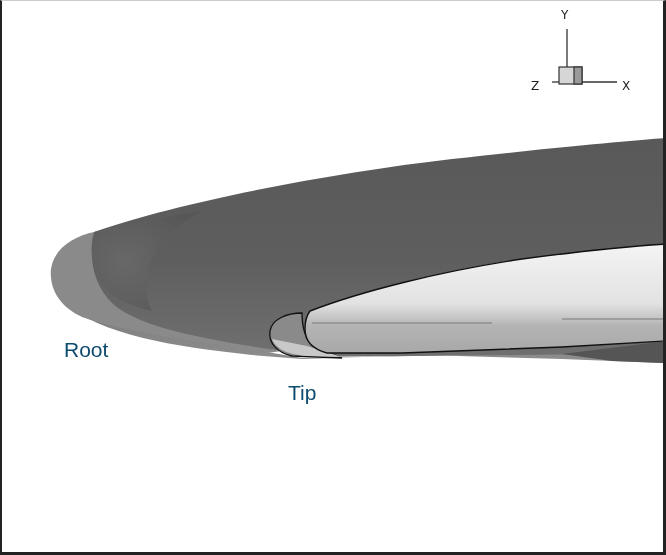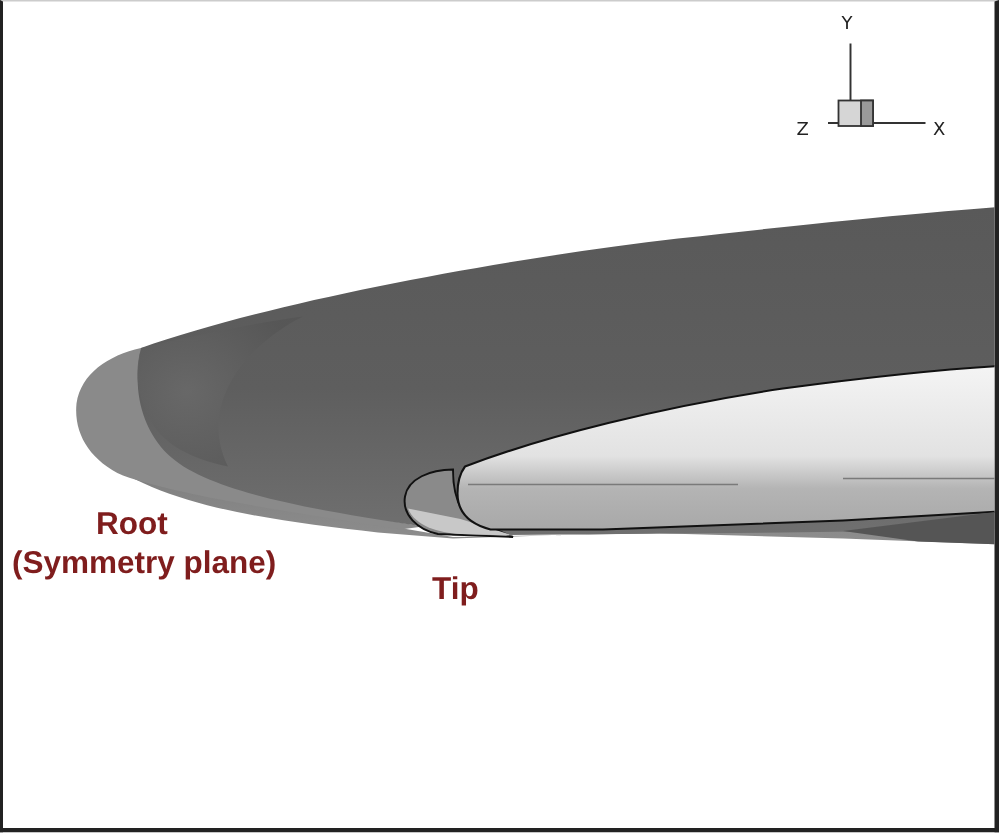--- a/index.html
+++ b/index.html
@@ -11,22 +11,22 @@
     border-left: 2px solid #222222;
     border-right: 3px solid #222222;
     border-bottom: 3px solid #222222;
     border-top: 1px solid #cccccc;
     overflow: hidden;
     font-family: "Liberation Sans", "DejaVu Sans", sans-serif;
   }
   svg.scene { position: absolute; left: 0; top: 0; }
   .label {
     position: absolute;
-    font-weight: bold;
-    color: #7f1d1d;
+    font-weight: normal;
+    color: #0c4a6e;
     font-size: 21px;
     line-height: 24px;
     white-space: nowrap;
   }
   #label-root { left: 62px; top: 337px; }
   #label-root-sub { left: 6px; top: 363px; }
   #label-tip { left: 286px; top: 380px; }
   .axis-label {
     position: absolute;
     font-size: 12px;
@@ -89,15 +89,14 @@
       <rect x="557" y="66" width="23" height="17" fill="#d6d6d6" stroke="#333" stroke-width="1.2"></rect>
       <rect x="572" y="66" width="8" height="17" fill="#9a9a9a" stroke="#333" stroke-width="1.2"></rect>
     </g>
   </svg>
 
   <div class="axis-label" id="axis-y">Y</div>
   <div class="axis-label" id="axis-z">Z</div>
   <div class="axis-label" id="axis-x">X</div>
 
   <div class="label" id="label-root">Root</div>
-  <div class="label" id="label-root-sub">(Symmetry plane)</div>
   <div class="label" id="label-tip">Tip</div>
 </div>
 
 </body></html>

